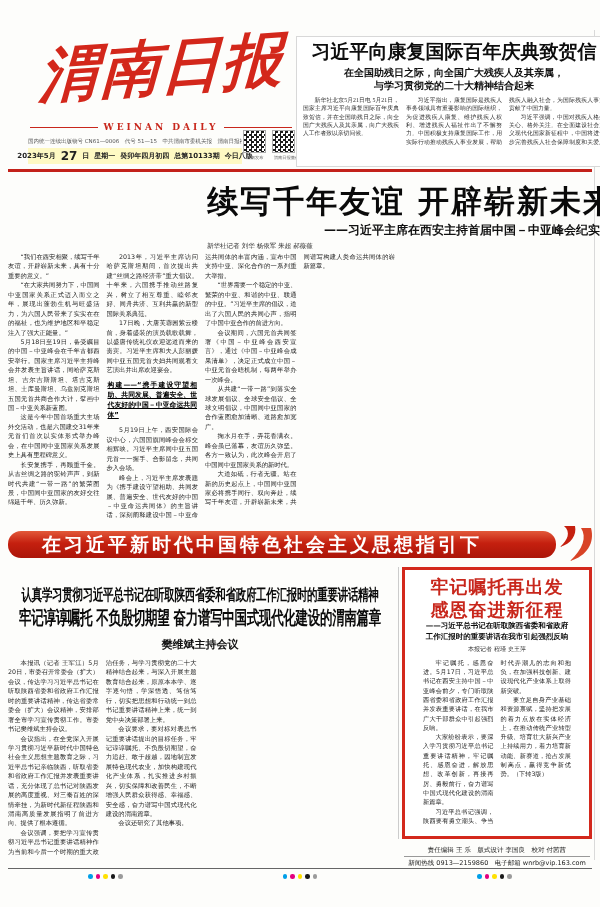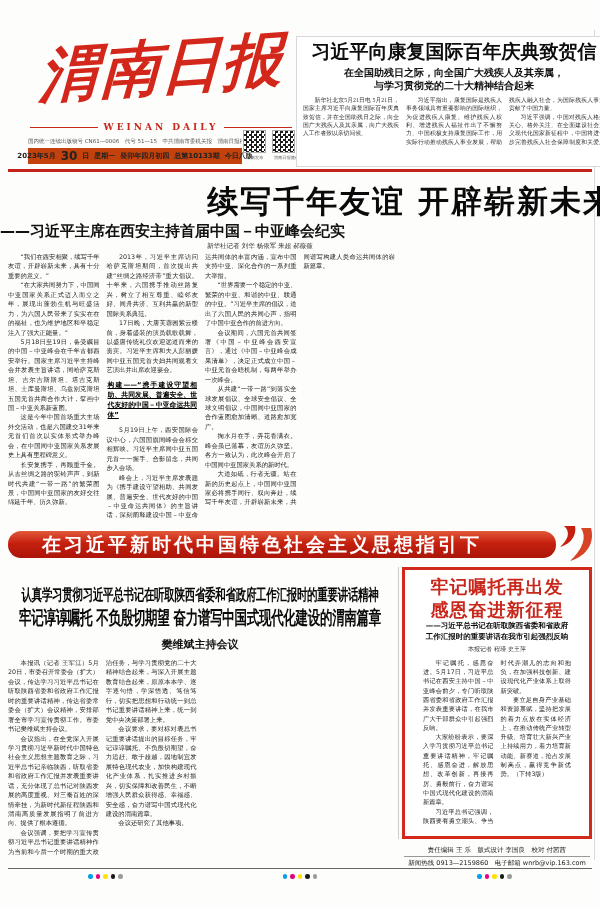--- a/index.html
+++ b/index.html
@@ -14,21 +14,21 @@
   
   .masthead { position:absolute; left:30px; top:16px; width:262px; height:104px;
     display:flex; align-items:center; justify-content:center; }
   .masthead-title { font-family:"DejaVu Serif","Liberation Serif",serif; font-style:italic;
     font-weight:bold; font-size:60px; color:#d3271b; letter-spacing:1px;
     transform:rotate(-4deg) skewX(-6deg); white-space:nowrap; }
   .en-line { position:absolute; left:30px; top:122px; width:262px; display:flex; align-items:center; gap:6px; }
   .en-line .rule { flex:1; height:1px; background:#c8271c; }
   .en-text { font-family:"DejaVu Serif",serif; font-size:9px; font-weight:bold; color:#c8271c; letter-spacing:3px; }
   .pub-info { position:absolute; left:28px; top:138px; width:214px; font-size:5.5px; color:#555; white-space:nowrap; overflow:hidden; }
-  .date-bar { position:absolute; left:28px; top:148px; width:214px; height:16px; background:#c2410c;
+  .date-bar { position:absolute; left:28px; top:148px; width:214px; height:16px; background:#fef9c3;
     display:flex; align-items:center; justify-content:center; gap:5px; font-size:7px; font-weight:bold; color:#222; white-space:nowrap; }
   .date-day { font-size:12px; line-height:1; }
   .qrs { position:absolute; left:243px; top:130px; display:flex; gap:5px; }
   .qr-item { width:24px; text-align:center; }
   .qr { width:23px; height:23px; border:1px solid #aaa;
     background:repeating-conic-gradient(#1c1c1c 0% 25%, #ffffff 0% 50%) 0 0/5px 5px; }
   .qr-label { font-size:5px; color:#666; margin-top:1px; white-space:nowrap; transform:scale(.85); transform-origin:center; }
 
   
   .top-article { position:absolute; left:296px; top:36px; width:316px; height:131px;
@@ -38,22 +38,22 @@
   .top-body { margin-top:4px; height:58px; overflow:hidden;
     column-count:3; column-gap:7px; column-fill:auto;
     font-size:5.8px; line-height:1.45; text-align:justify; color:#2a2a2a; }
   .para { text-indent:2em; margin:0; }
 
   .red-rule { position:absolute; left:8px; top:169px; width:584px; height:2.5px; background:#c3211a; }
 
   
   .main-headline { position:absolute; left:16px; top:181px; width:600px; text-align:right;
     font-size:31px; font-weight:900; letter-spacing:2px; color:#0a0a0a; white-space:nowrap; }
-  .main-subhead { position:absolute; left:0; top:222px; width:600px; text-align:left;
-    font-size:15px; font-weight:bold; color:#111; }
+  .main-subhead { position:absolute; left:0; top:222px; width:600px; text-align:right;
+    font-size:12px; font-weight:bold; color:#111; }
   .main-byline { position:absolute; left:0; top:242px; width:520px; text-align:center; font-size:6.5px; color:#333; }
   .main-body { position:absolute; left:8px; top:252px; width:584px; height:273px; overflow:hidden;
     column-count:6; column-gap:7px; column-fill:auto;
     font-size:6.3px; line-height:1.5; text-align:justify; color:#222; }
   .inset { font-weight:bold; font-size:6.8px; line-height:1.5; margin:5px 1px 5px; color:#000;text-decoration:underline; }
 
   
   .banner { position:absolute; left:8px; top:531px; width:548px; height:27px;
     background:linear-gradient(180deg,#e2593a 0%,#c5200f 45%,#ab1509 100%);
     display:flex; align-items:center; padding-left:34px;
@@ -105,21 +105,21 @@
     <span class="masthead-title">渭南日报</span>
   </div>
   <div class="en-line">
     <span class="rule"></span>
     <span class="en-text">WEINAN DAILY</span>
     <span class="rule"></span>
   </div>
   <div class="pub-info">国内统一连续出版物号 CN61—0006　代号 51—15　中共渭南市委机关报　渭南日报社出版</div>
   <div class="date-bar">
     <span>2023年5月</span>
-      <span class="date-day">30</span>
+      <span class="date-day">27</span>
       <span>日</span>
     <span>星期一</span>
     <span>癸卯年四月初四</span>
     <span>总第10133期</span>
     <span>今日八版</span>
   </div>
   <div class="qrs">
     <div class="qr-item">
       <div class="qr"></div>
       <div class="qr-label">渭南发布</div>

